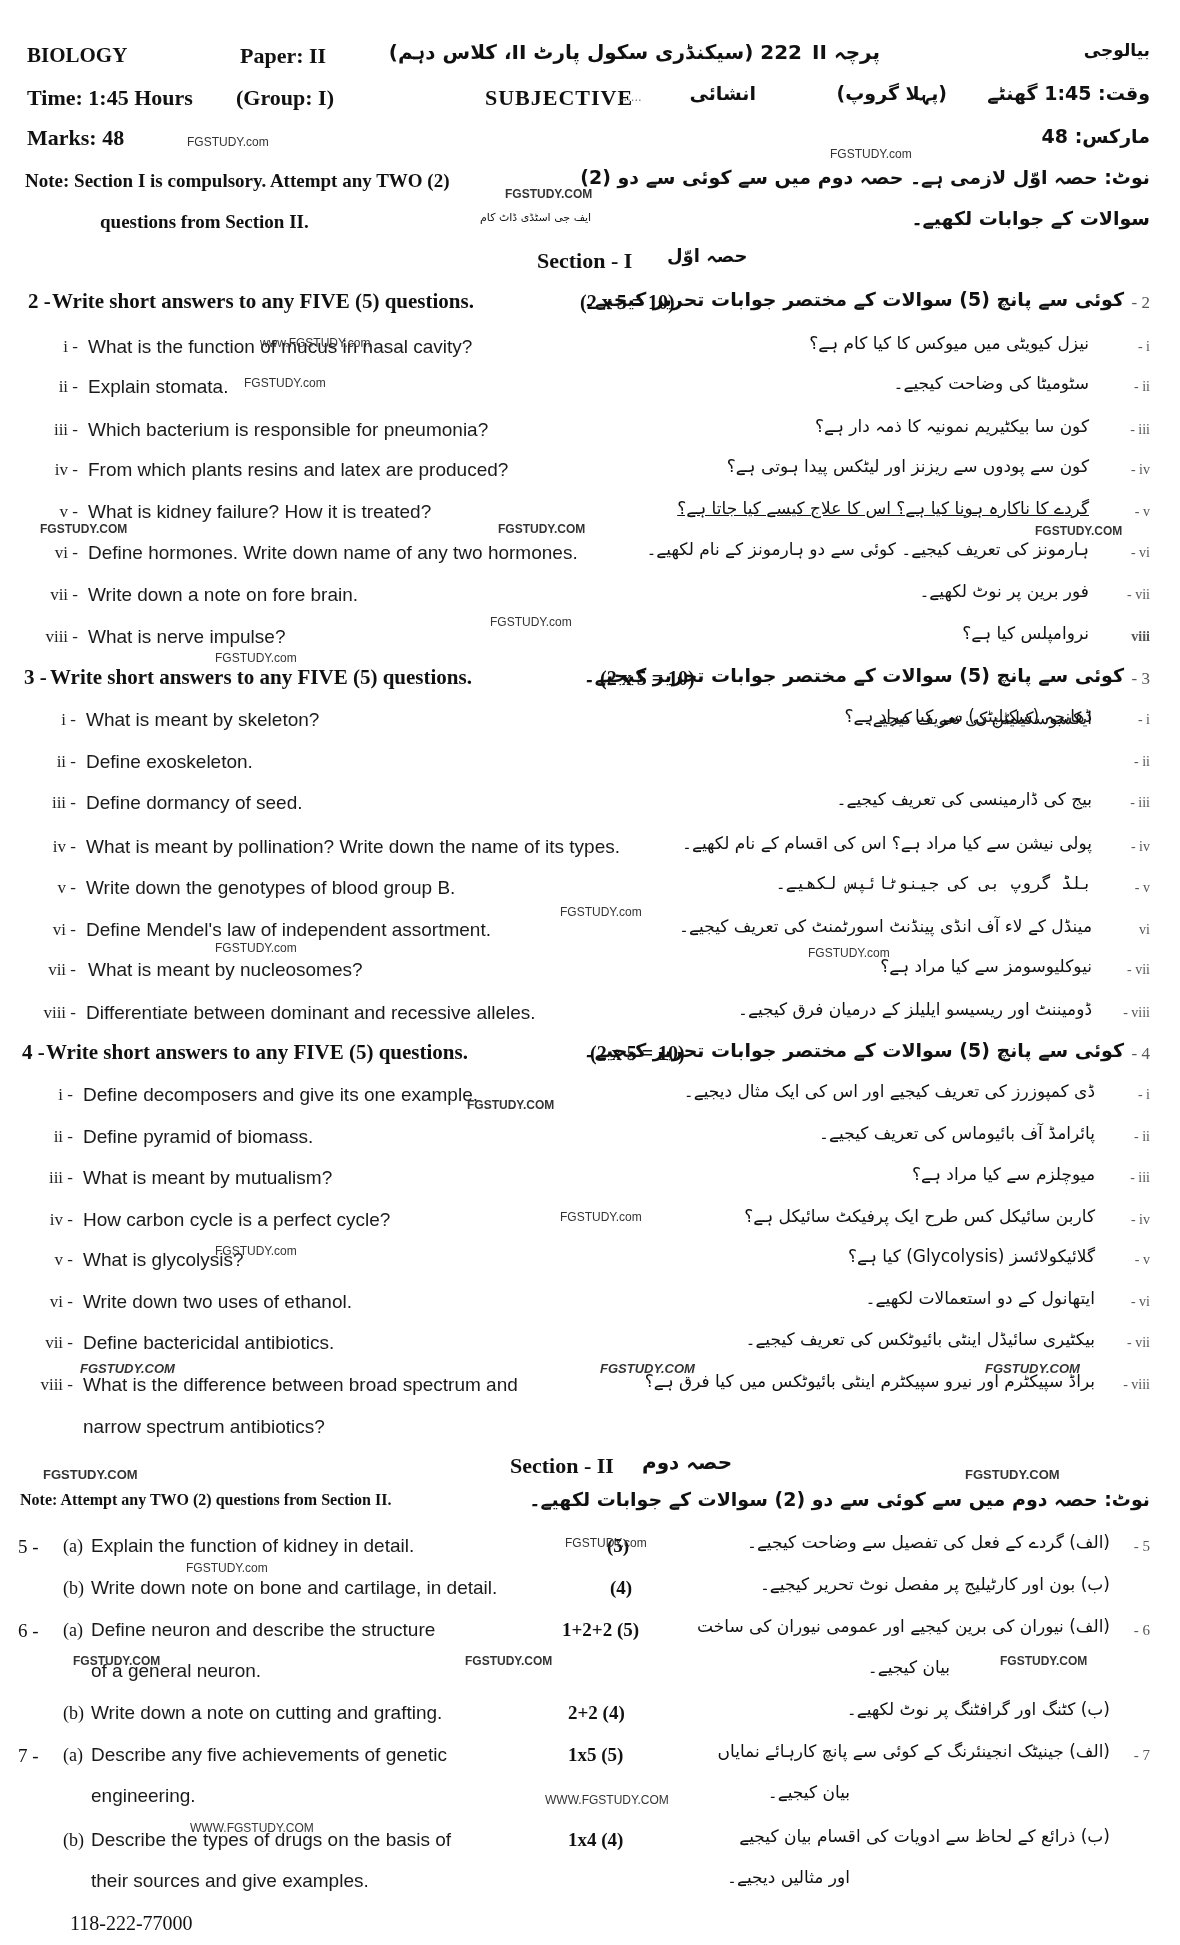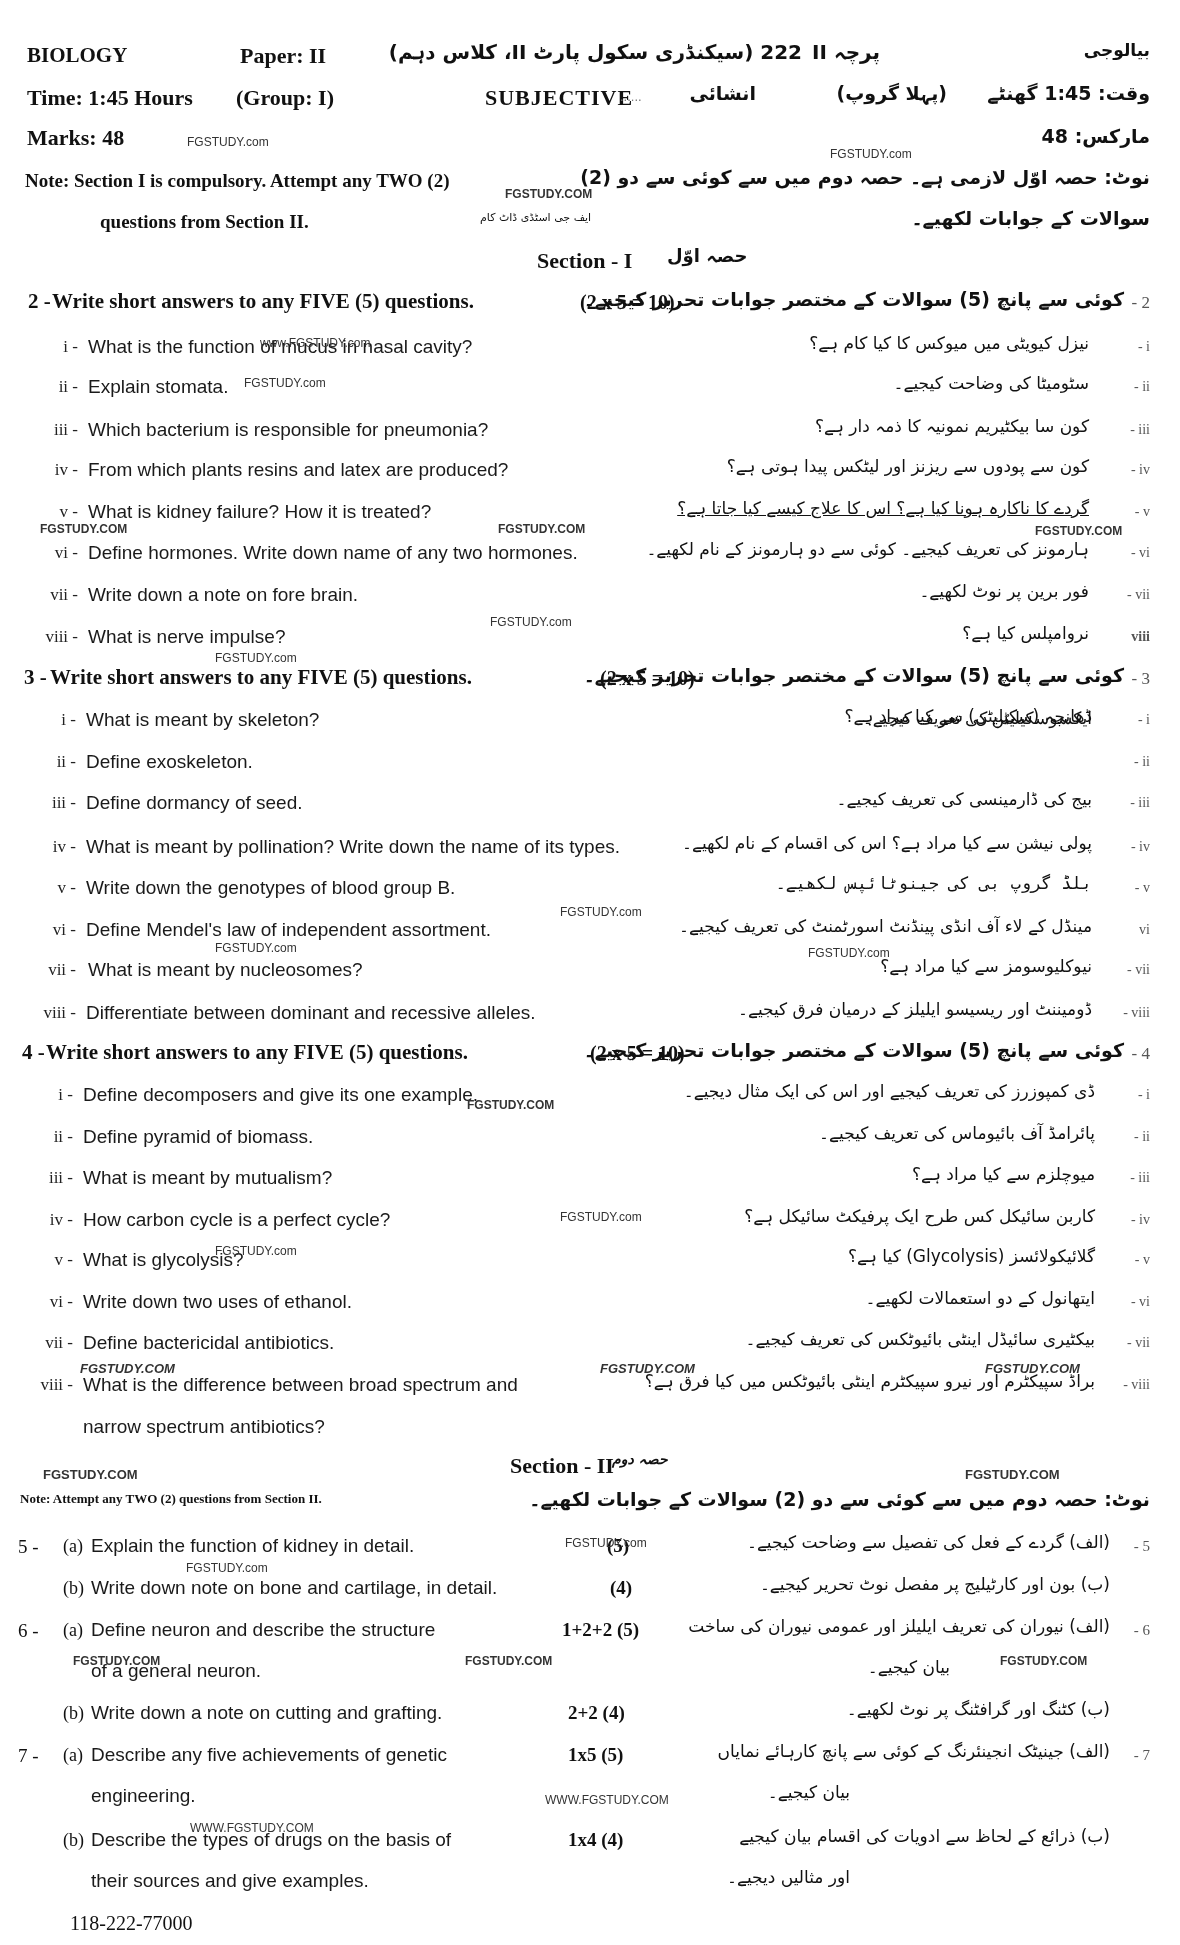--- a/index.html
+++ b/index.html
@@ -235,24 +235,24 @@
 <div class="ab wm" style="left:215px;top:942px;font-size:12px;">FGSTUDY.com</div>
 <div class="ab wm wm-b" style="left:467px;top:1099px;font-size:12px;">FGSTUDY.COM</div>
 <div class="ab wm" style="left:560px;top:1211px;font-size:12px;">FGSTUDY.com</div>
 <div class="ab wm" style="left:215px;top:1245px;font-size:12px;">FGSTUDY.com</div>
 <div class="ab wm wm-i" style="left:80px;top:1362px;font-size:13px;">FGSTUDY.COM</div>
 <div class="ab wm wm-i" style="left:600px;top:1362px;font-size:13px;">FGSTUDY.COM</div>
 <div class="ab wm wm-i" style="left:985px;top:1362px;font-size:13px;">FGSTUDY.COM</div>
 
 <div class="ab wm wm-b" style="left:43px;top:1468px;font-size:13px;">FGSTUDY.COM</div>
 <div class="ab sec" style="left:510px;top:1455px;">Section - II</div>
-<div class="ab urdu urdu-b" style="left:612px;top:1452px;font-size:14px;font-style:italic;">حصہ دوم</div>
+<div class="ab urdu urdu-b" style="left:642px;top:1452px;font-size:20px;">حصہ دوم</div>
 <div class="ab wm wm-b" style="left:965px;top:1468px;font-size:13px;">FGSTUDY.COM</div>
 
-<div class="ab hdr" style="left:20px;top:1492px;font-size:13px;">Note:  Attempt any TWO (2)  questions from Section II.</div>
+<div class="ab hdr" style="left:20px;top:1492px;font-size:16px;">Note:  Attempt any TWO (2)  questions from Section II.</div>
 <div class="ab urdu urdu-b" style="right:30px;top:1490px;">نوٹ: حصہ دوم میں سے کوئی سے دو (2) سوالات کے جوابات لکھیے۔</div>
 
 <div id="long-rows">
     <div>
       <div class="ab serif" style="left:18px;top:1537px;font-size:19px;">5 -</div>
       <div class="ab rnum" style="right:30px;top:1539px;font-size:15px;">- 5</div>
       <div class="ab serif" style="left:63px;top:1537px;font-size:18px;">(a)</div>
       <div class="ab q" style="left:91px;top:1536px;">Explain the function of kidney in detail.</div>
       <div class="ab marks" style="left:607px;top:1536px;font-size:19px;">(5)</div>
       <div class="ab urdu" style="right:70px;top:1534px;">(الف) گردے کے فعل کی تفصیل سے وضاحت کیجیے۔</div>
@@ -261,21 +261,21 @@
       <div class="ab marks" style="left:610px;top:1578px;font-size:19px;">(4)</div>
       <div class="ab urdu" style="right:70px;top:1576px;">(ب) بون اور کارٹیلیج پر مفصل نوٹ تحریر کیجیے۔</div>
     </div>
     <div>
       <div class="ab serif" style="left:18px;top:1621px;font-size:19px;">6 -</div>
       <div class="ab rnum" style="right:30px;top:1623px;font-size:15px;">- 6</div>
       <div class="ab serif" style="left:63px;top:1621px;font-size:18px;">(a)</div>
       <div class="ab q" style="left:91px;top:1620px;">Define neuron and describe the structure</div>
       <div class="ab q" style="left:91px;top:1661px;">of a general neuron.</div>
       <div class="ab marks" style="left:562px;top:1620px;font-size:19px;">1+2+2 (5)</div>
-      <div class="ab urdu" style="right:70px;top:1618px;">(الف) نیوران کی تعریف ایلیلز اور عمومی نیوران کی ساخت</div>
+      <div class="ab urdu" style="right:70px;top:1618px;">(الف) نیوران کی برین کیجیے اور عمومی نیوران کی ساخت</div>
       <div class="ab urdu" style="right:230px;top:1659px;">بیان کیجیے۔</div>
       <div class="ab serif" style="left:63px;top:1704px;font-size:18px;">(b)</div>
       <div class="ab q" style="left:91px;top:1703px;">Write down a note on cutting and grafting.</div>
       <div class="ab marks" style="left:568px;top:1703px;font-size:19px;">2+2 (4)</div>
       <div class="ab urdu" style="right:70px;top:1701px;">(ب) کٹنگ اور گرافٹنگ پر نوٹ لکھیے۔</div>
     </div>
     <div>
       <div class="ab serif" style="left:18px;top:1746px;font-size:19px;">7 -</div>
       <div class="ab rnum" style="right:30px;top:1748px;font-size:15px;">- 7</div>
       <div class="ab serif" style="left:63px;top:1746px;font-size:18px;">(a)</div>

